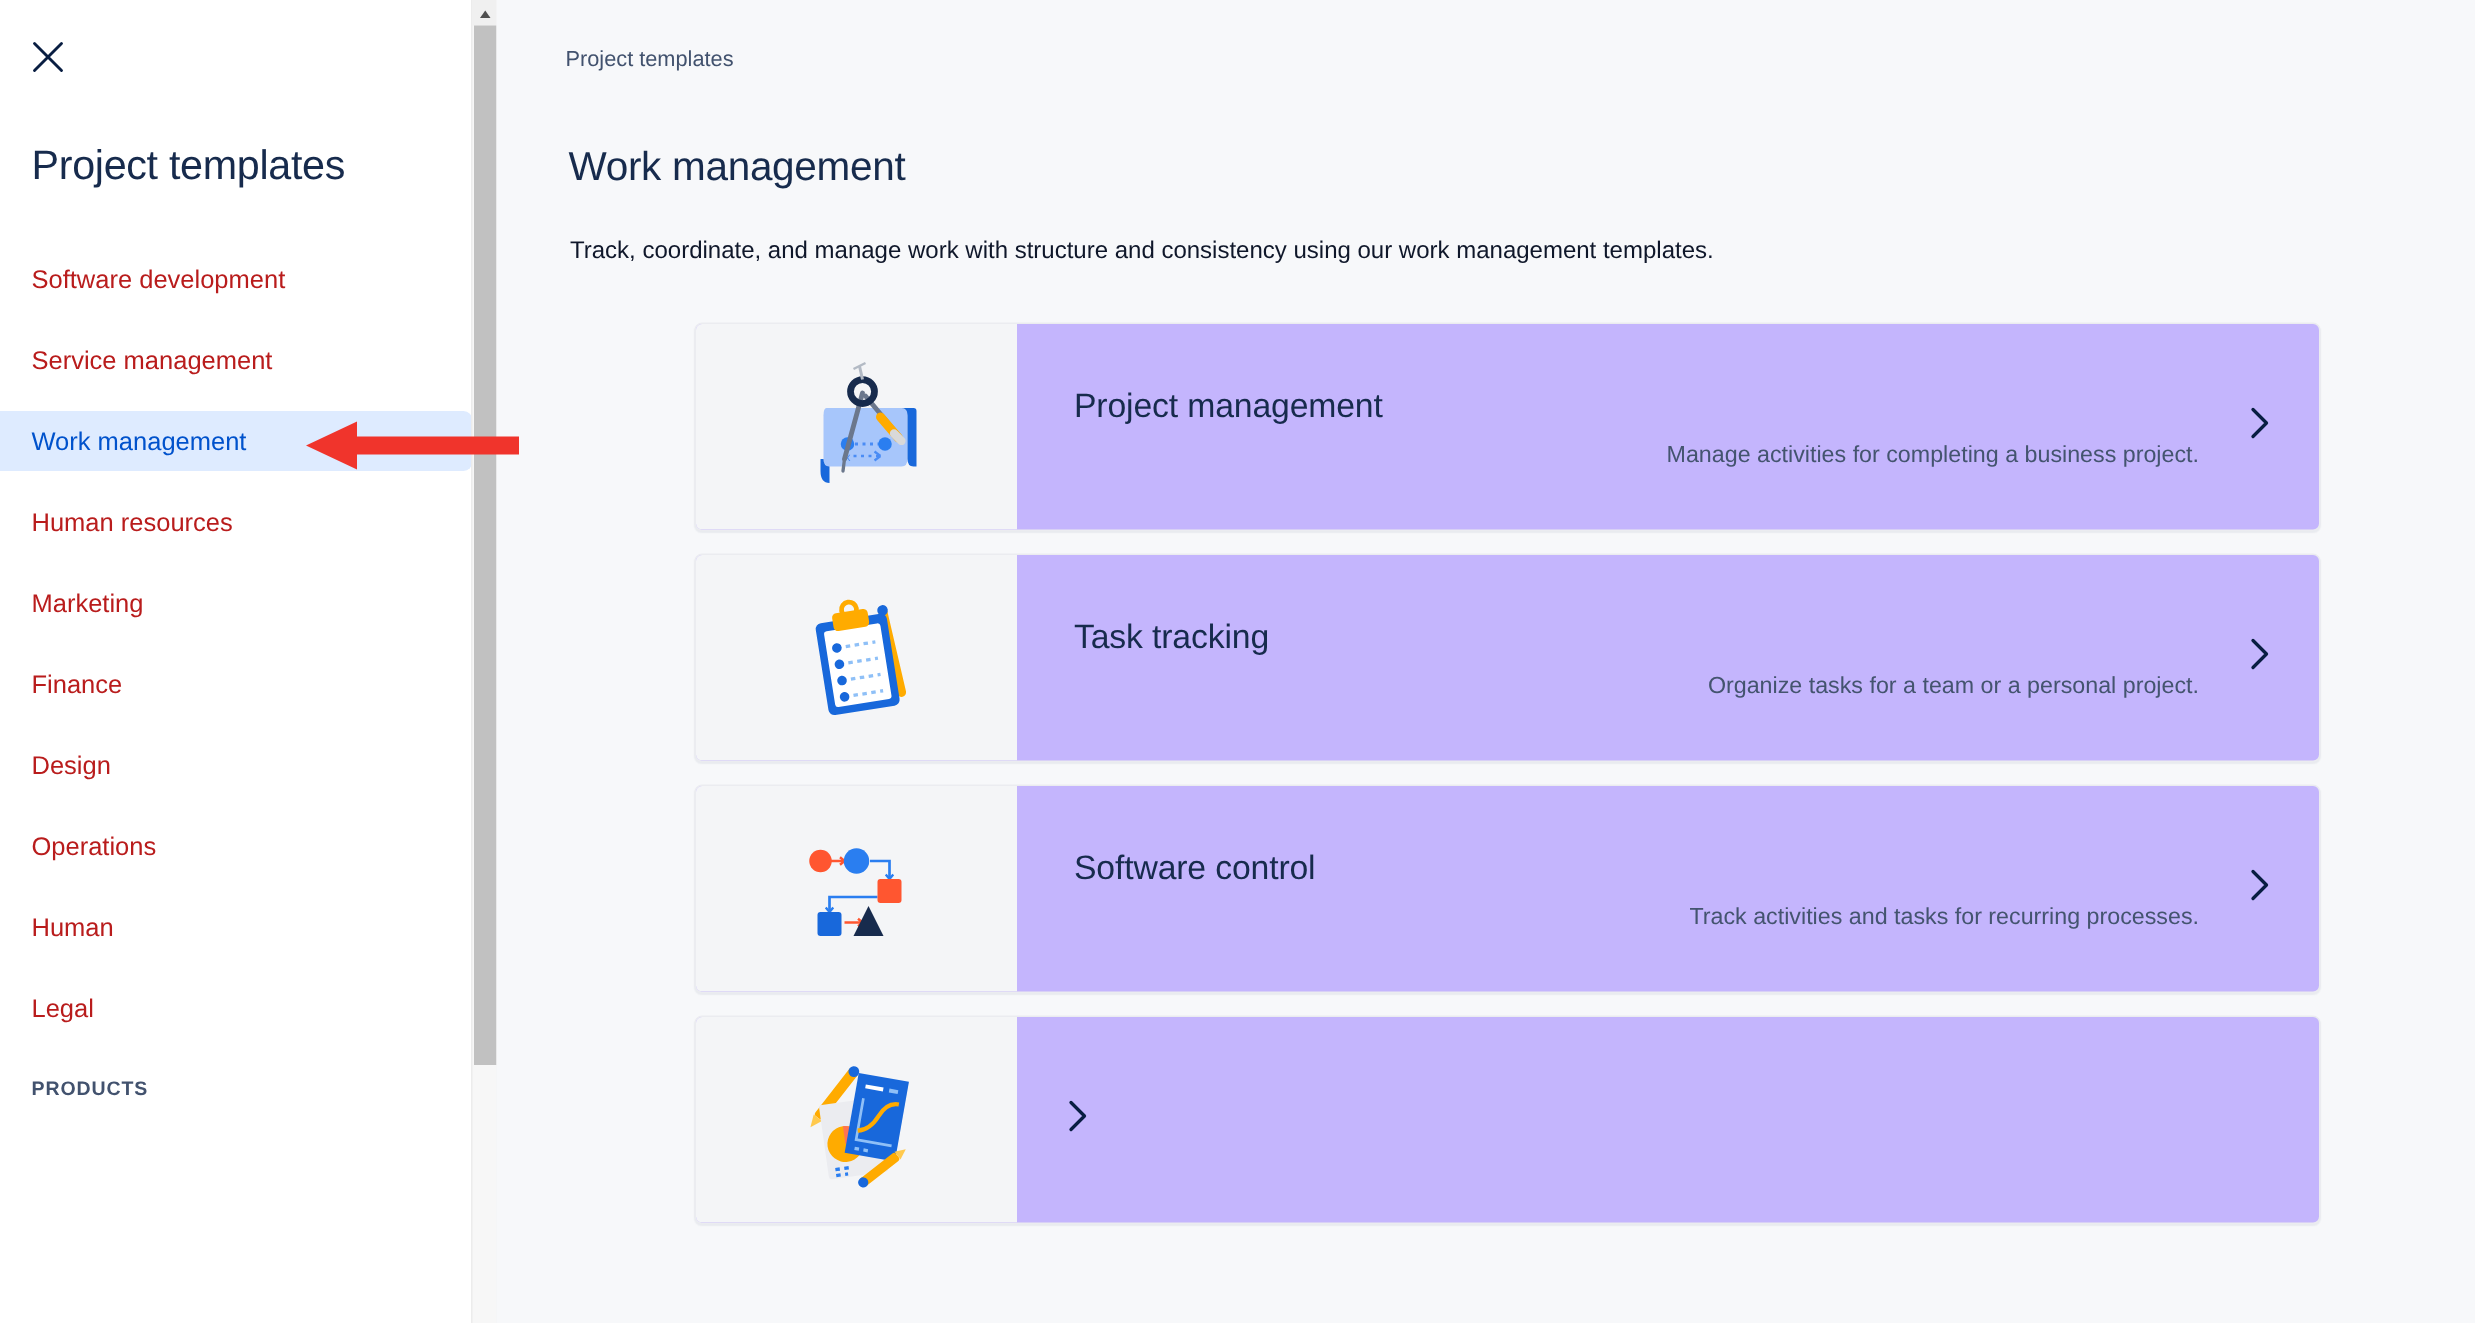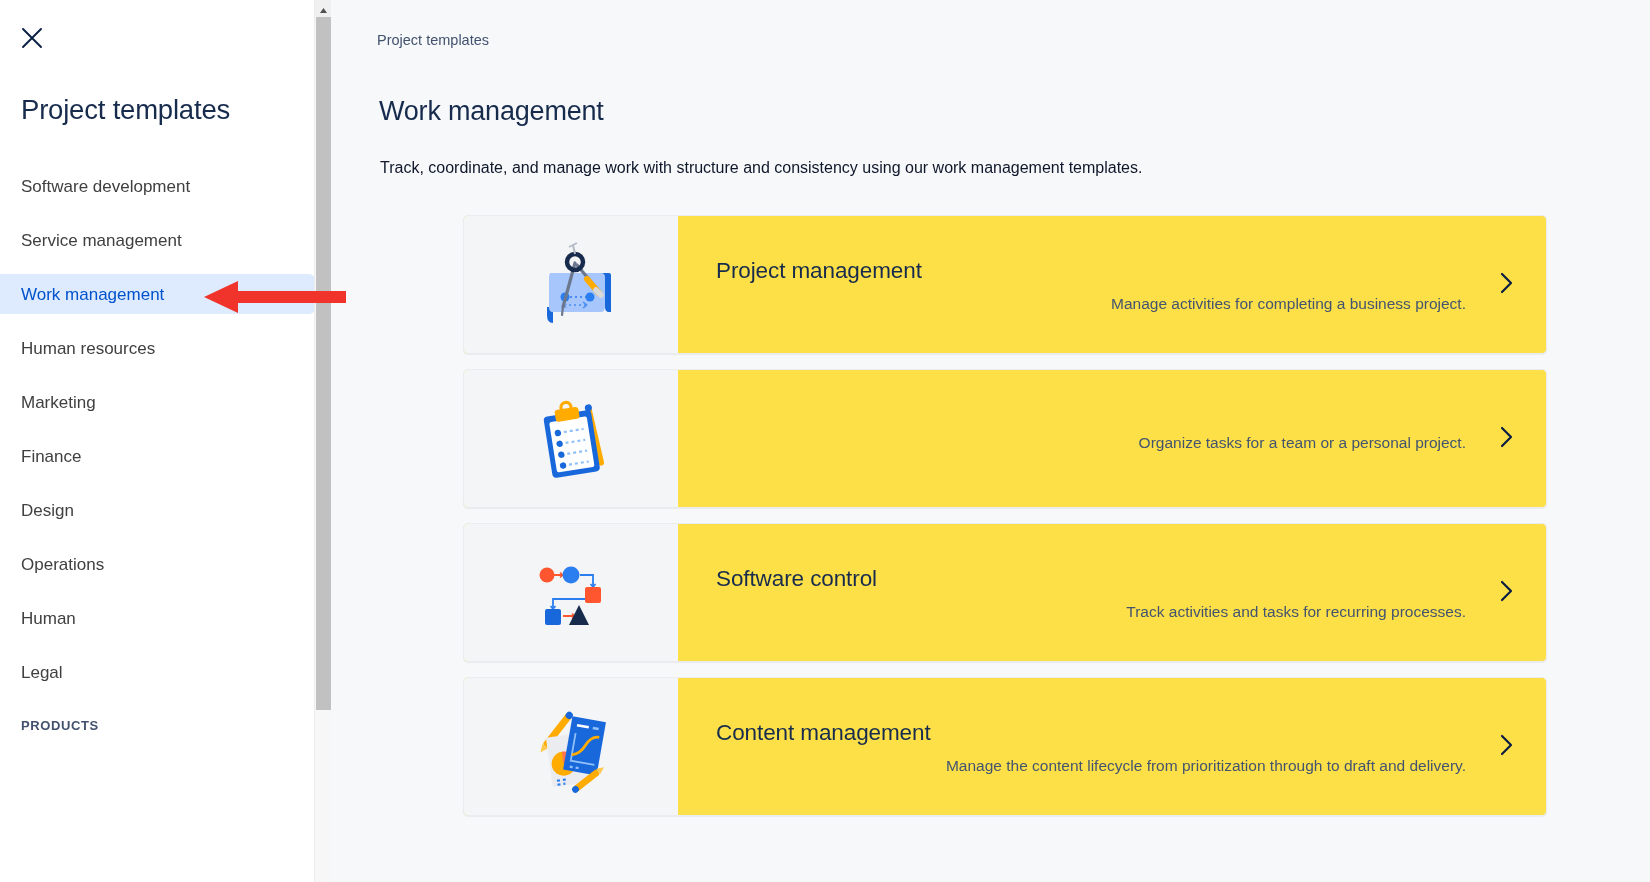--- a/index.html
+++ b/index.html
@@ -50,21 +50,21 @@
     left: 0; top: 166px;
     width: 315px;
   }
   .nav-item {
     height: 40px;
     display: flex;
     align-items: center;
     padding-left: 21px;
     margin-bottom: 14px;
     font-size: 17px;
-    color: #404040;
+    color: #b91c1c;
     cursor: pointer;
     border-radius: 0 6px 6px 0;
     line-height: 1;
   }
   .nav-item.selected {
     background: #deebff;
     color: #0052cc;
     font-weight: 500;
   }
   .nav-section-label {
@@ -141,21 +141,21 @@
     position: absolute;
     left: 132px; top: 215px;
     width: 1084px;
   }
   .card {
     position: relative;
     display: flex;
     align-items: stretch;
     height: 139px;
     margin-bottom: 15px;
-    background: #fde047;
+    background: #c4b5fd;
     border: 1px solid #ebecf0;
     border-radius: 5px;
     overflow: hidden;
     cursor: pointer;
     box-shadow: 0 1px 1px rgba(9,30,66,0.06);
   }
   .card-icon-pane {
     flex: 0 0 214px;
     background: #f4f5f7;
     display: flex;
@@ -336,20 +336,21 @@
                 <path d="M42 53 L62 53" stroke="#8fc0f7" stroke-width="2.2" stroke-dasharray="3 3"></path>
                 <circle cx="36" cy="64" r="3.2" fill="#1868db"></circle>
                 <path d="M42 64 L62 64" stroke="#8fc0f7" stroke-width="2.2" stroke-dasharray="3 3"></path>
                 <circle cx="36" cy="75" r="3.2" fill="#1868db"></circle>
                 <path d="M42 75 L62 75" stroke="#8fc0f7" stroke-width="2.2" stroke-dasharray="3 3"></path>
               </g>
             </svg>
           </span>
         </div>
         <div class="card-body">
+          <div class="card-title">Task tracking</div>
           <div class="card-desc">Organize tasks for a team or a personal project.</div>
         </div>
         <div class="card-chevron">
           <span>
             <svg width="17" height="26" viewBox="0 0 17 26">
               <path d="M4 4 L13 13 L4 22" stroke="#091e42" stroke-width="2.2" fill="none" stroke-linecap="round" stroke-linejoin="round"></path>
             </svg>
           </span>
         </div>
       </div>
@@ -418,24 +419,20 @@
               </g>
 
               <g transform="rotate(-128 66 82)">
                 <rect x="63" y="64" width="6.5" height="30" rx="2" fill="#ffab00"></rect>
                 <circle cx="66.2" cy="65" r="3.4" fill="#1868db"></circle>
                 <path d="M63 94 L69.5 94 L66.2 101 Z" fill="#ffc94d"></path>
               </g>
             </svg>
           </span>
         </div>
-        <div class="card-body">
-          <div class="card-title">Content management</div>
-          <div class="card-desc">Manage the content lifecycle from prioritization through to draft and delivery.</div>
-        </div>
         <div class="card-chevron">
           <span>
             <svg width="17" height="26" viewBox="0 0 17 26">
               <path d="M4 4 L13 13 L4 22" stroke="#091e42" stroke-width="2.2" fill="none" stroke-linecap="round" stroke-linejoin="round"></path>
             </svg>
           </span>
         </div>
       </div>
 
     </div>

